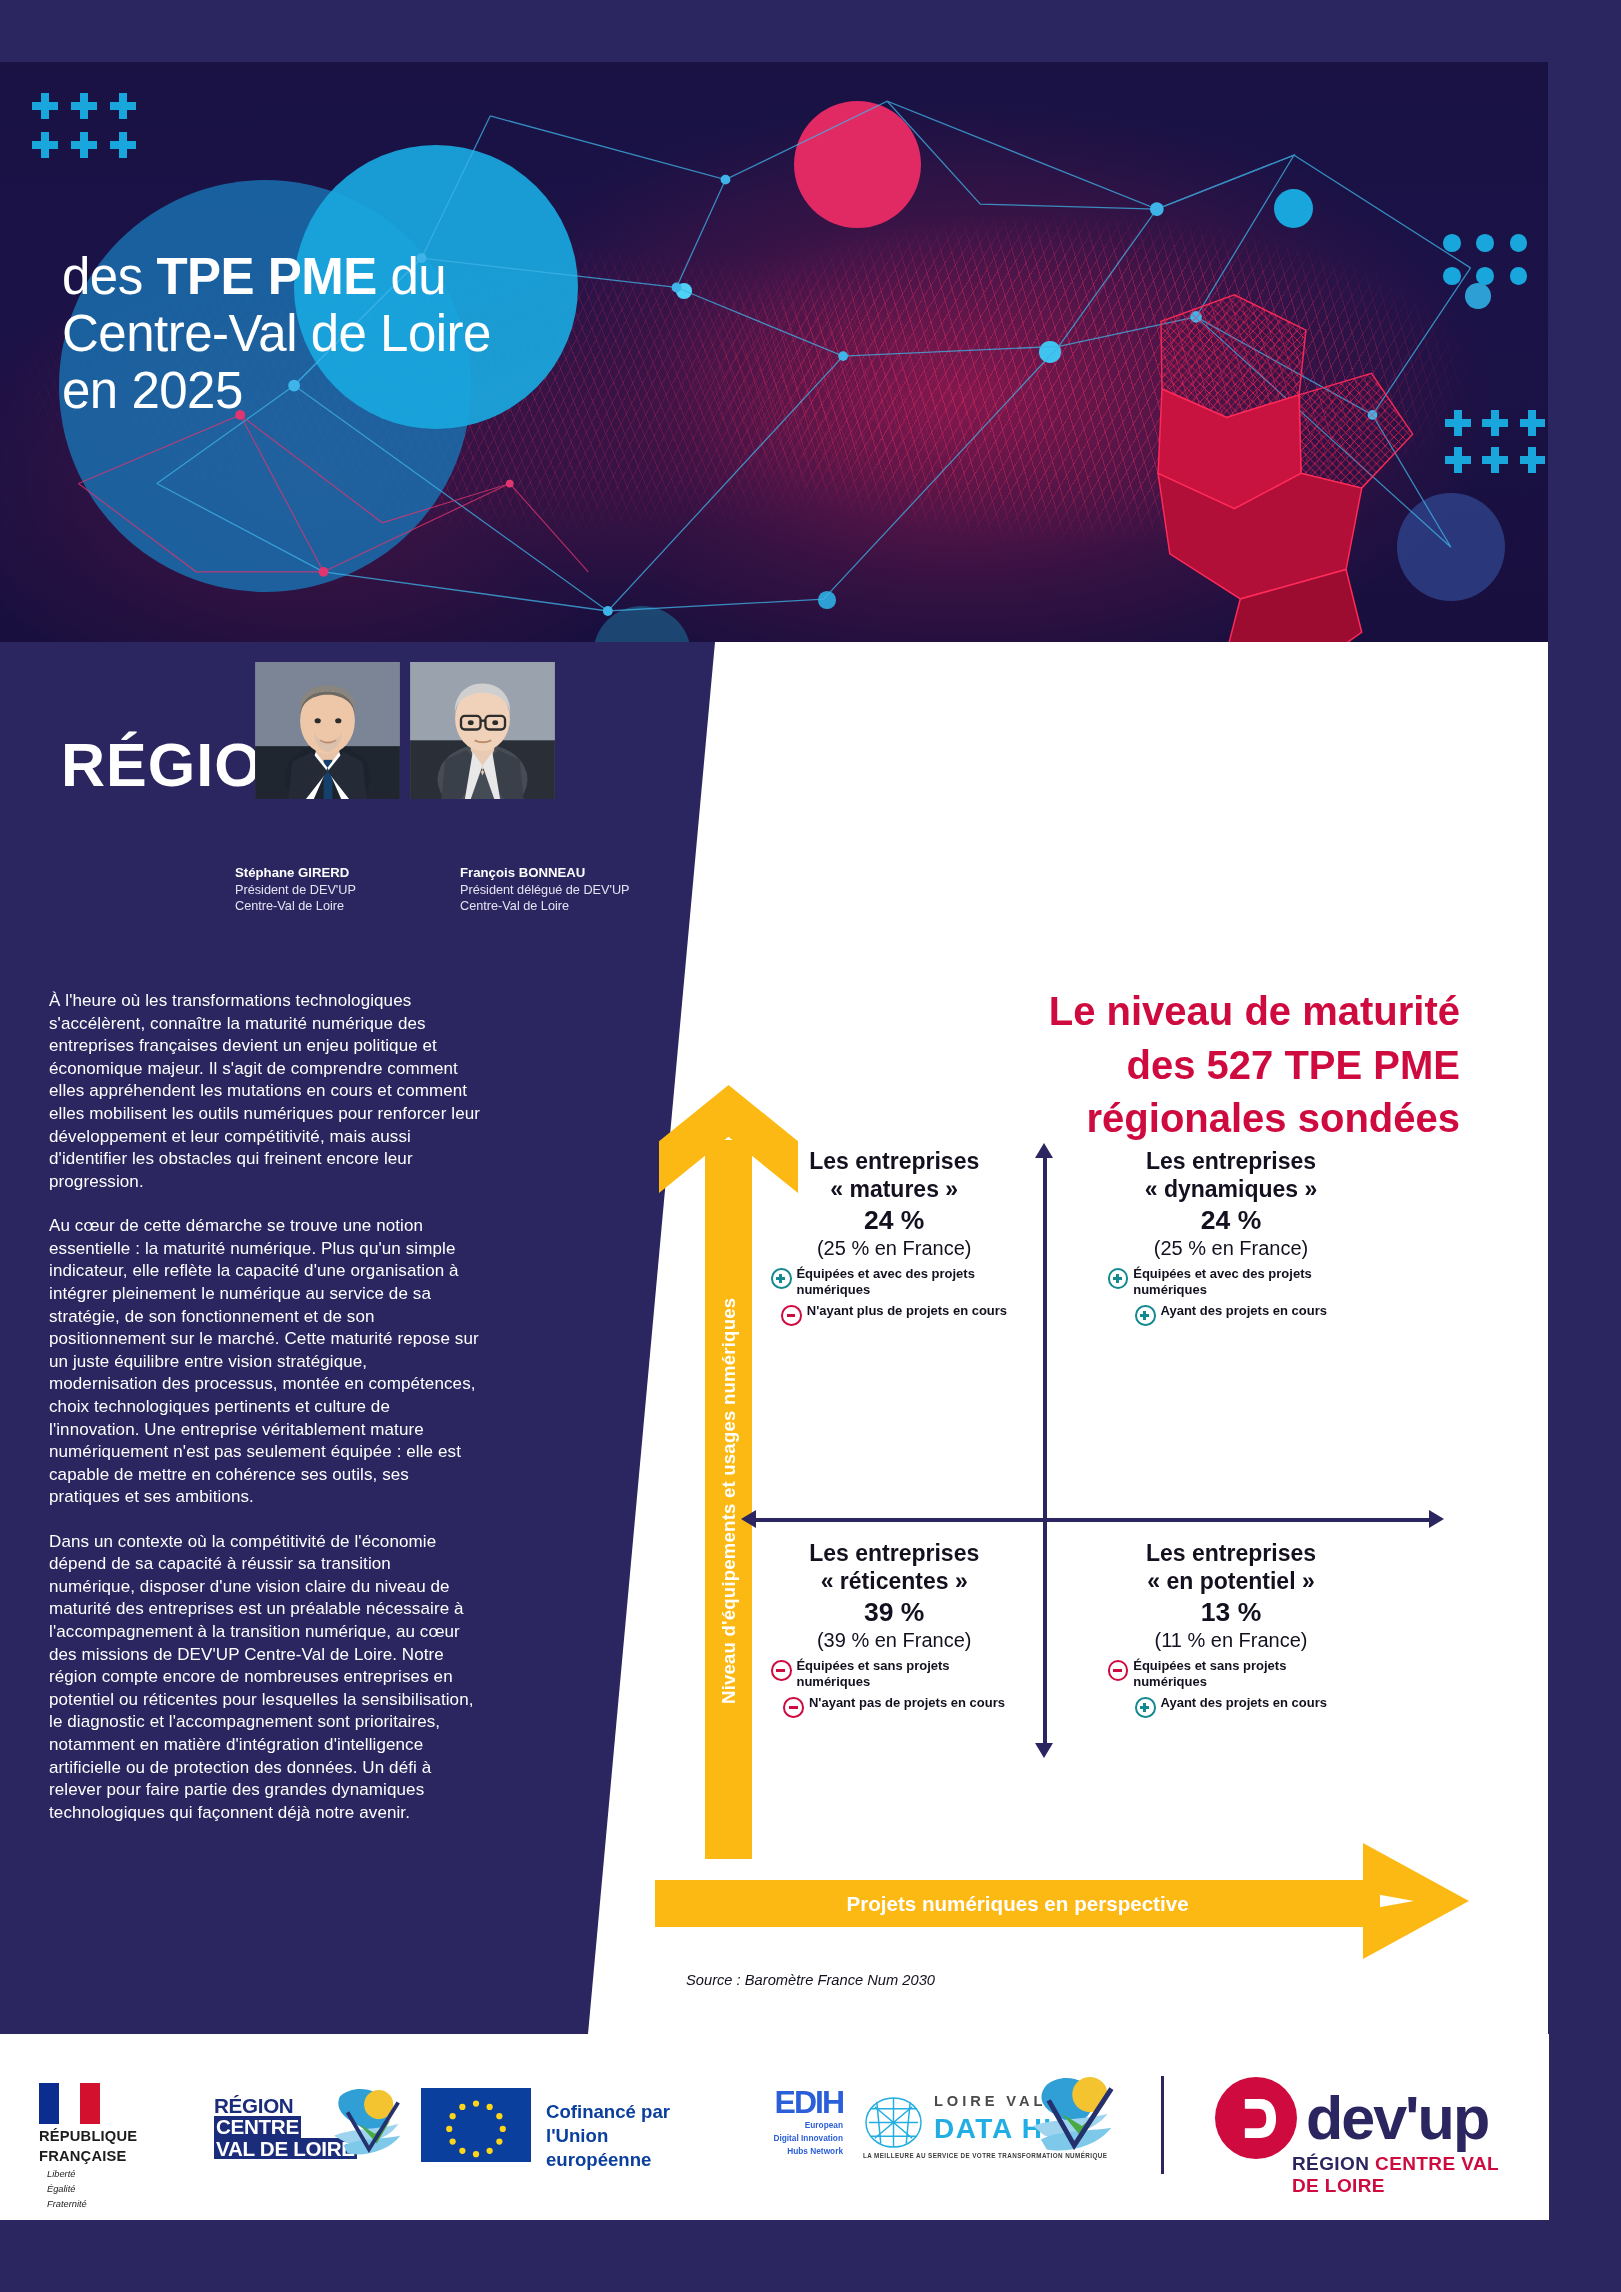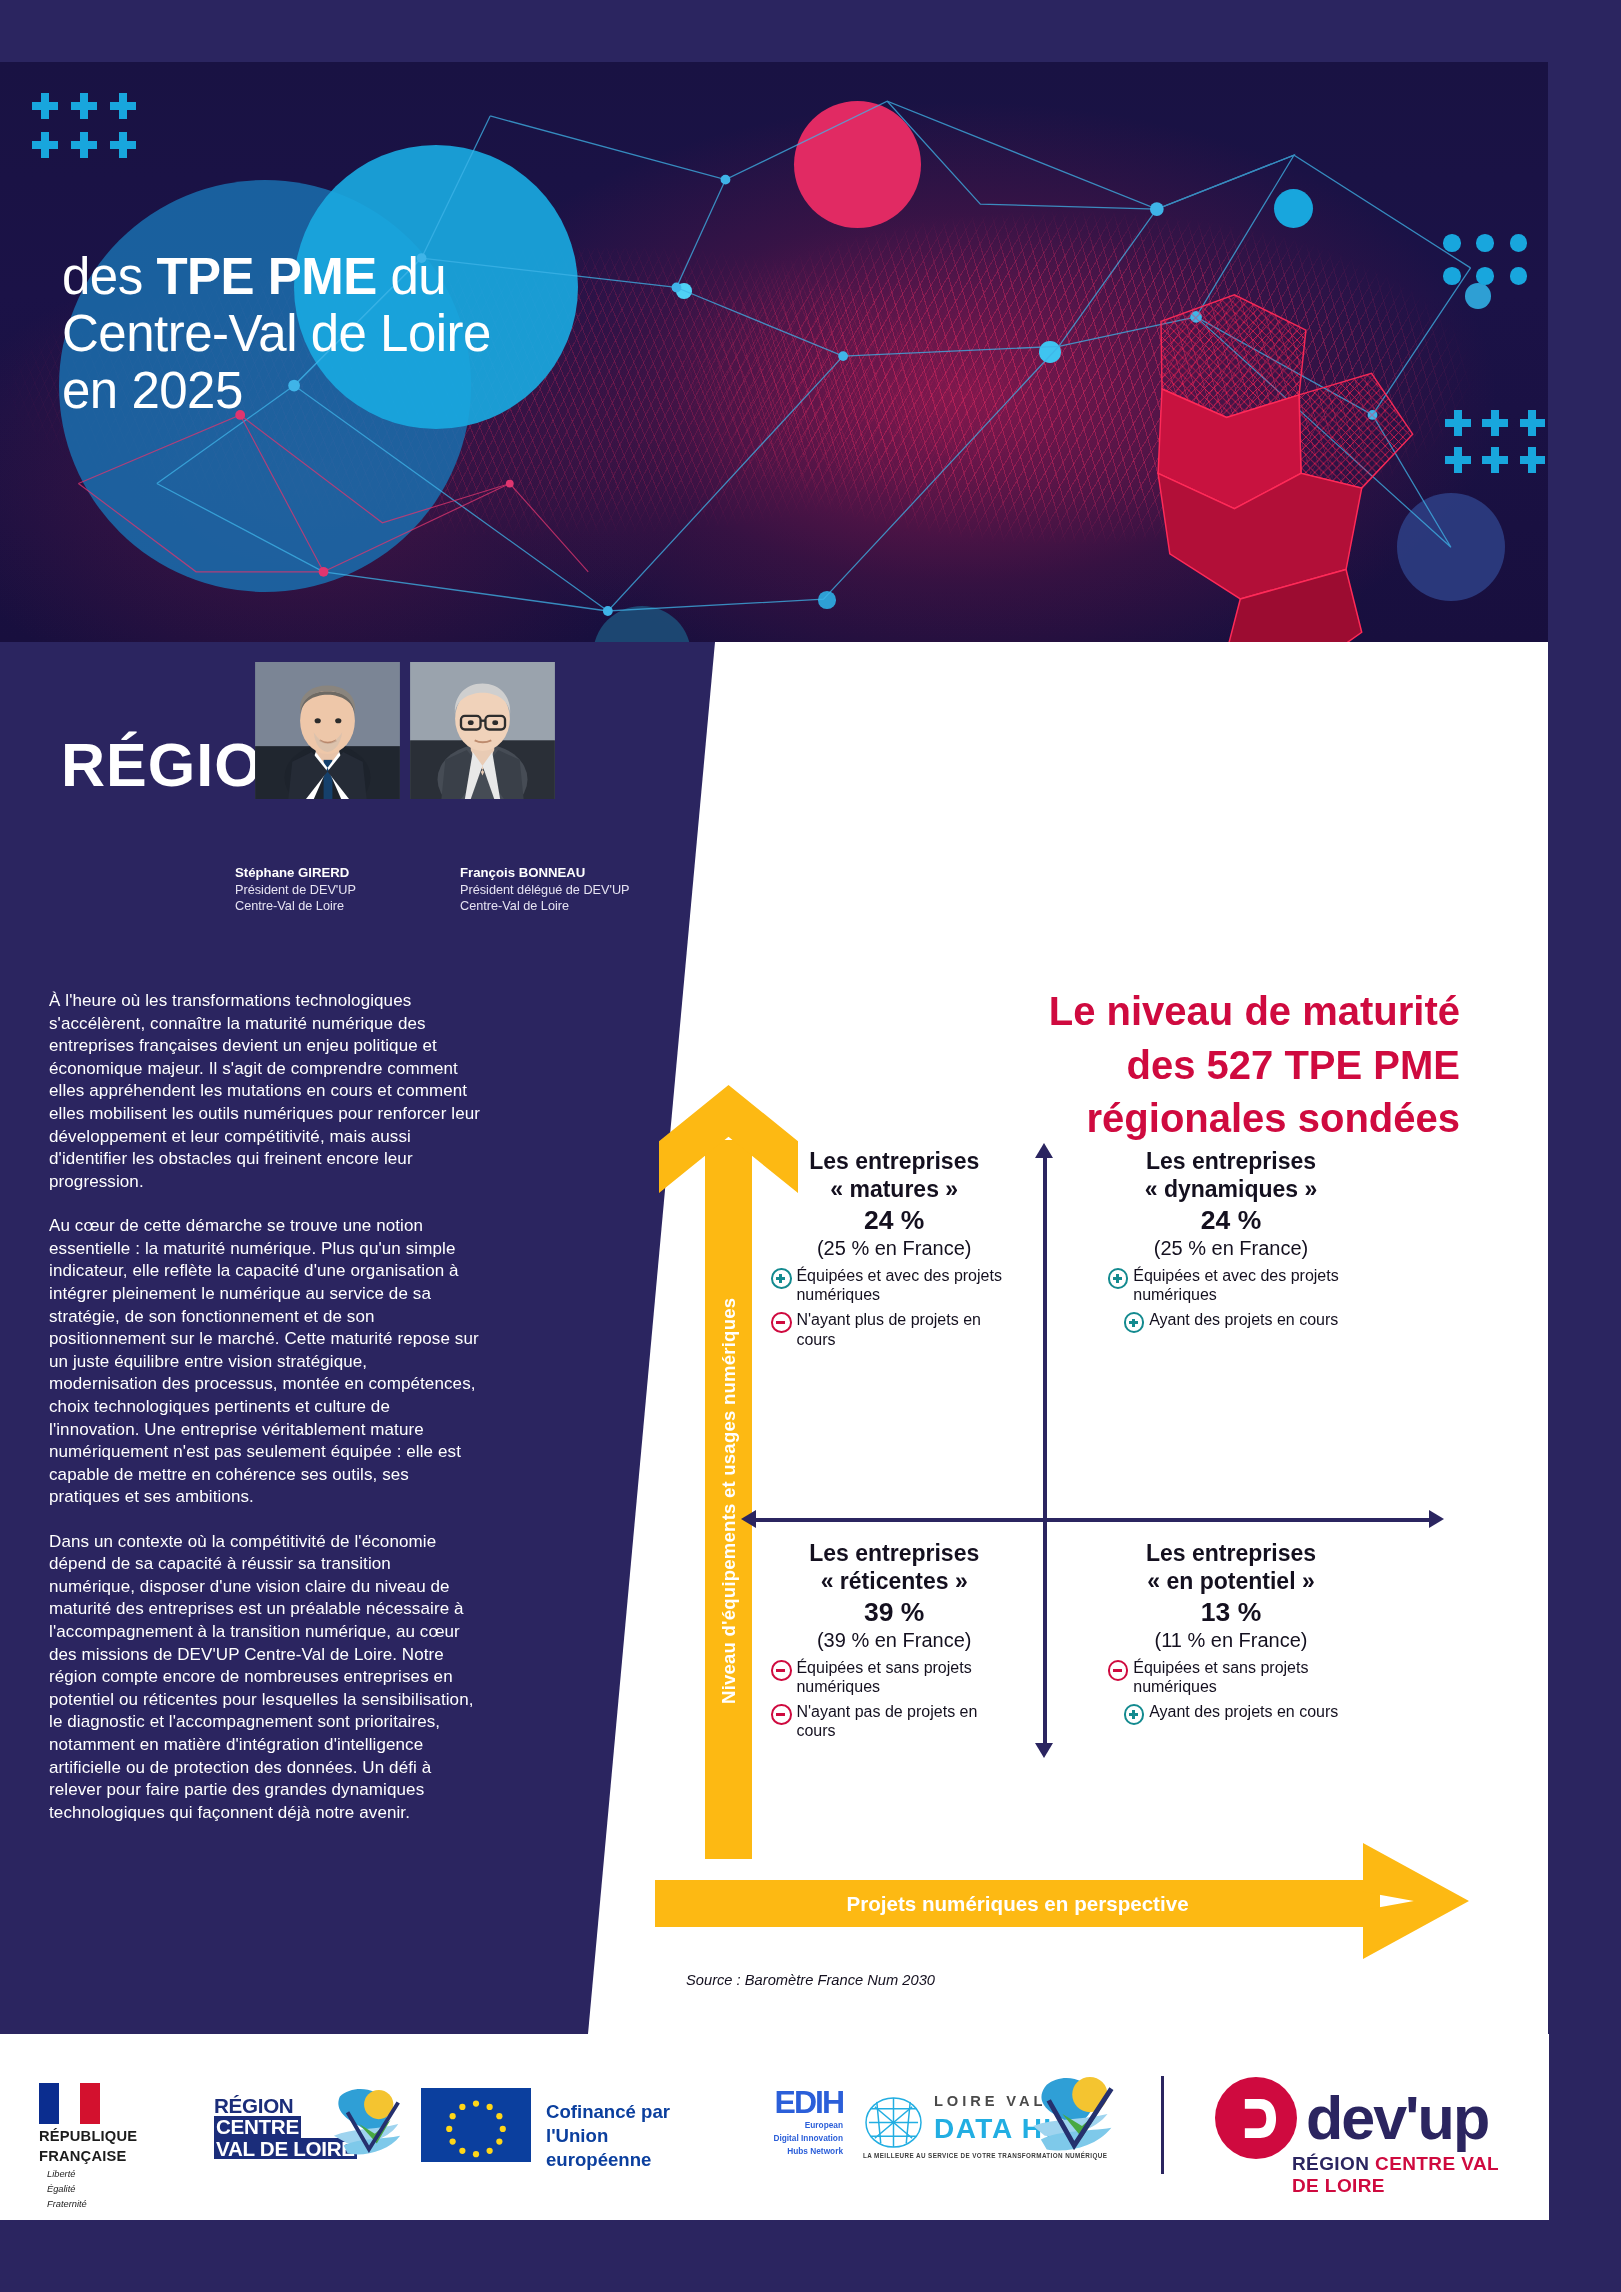--- a/index.html
+++ b/index.html
@@ -122,21 +122,21 @@
   .arw.right{ left:674px; top:353px; border-top:9.8px solid transparent;border-bottom:9.8px solid transparent;border-left:15.7px solid #2b2560; }
 
   .quad { position:absolute; width:294px; text-align:center; color:#14101f; }
   .q-tl { left:-7.8px;  top:-9.8px; }
   .q-tr { left:329px; top:-9.8px; }
   .q-bl { left:-7.8px;  top:382px; }
   .q-br { left:329px; top:382px; }
   .q-h { font-size:23px; font-weight:bold; line-height:1.22; }
   .q-p { font-size:26.5px; font-weight:bold; margin-top:2px; }
   .q-fr{ font-size:20px; font-weight:300; margin-top:1px; }
-  .q-li { display:flex; align-items:flex-start; justify-content:center; gap:4.9px; font-size:16px; line-height:1.2; margin-top:5.9px; font-weight:400; text-align:left;}
+  .q-li { display:flex; align-items:flex-start; justify-content:center; gap:4.9px; font-size:13px; line-height:1.2; margin-top:5.9px; font-weight:700; text-align:left;}
   .q-li .txt { max-width:221px; }
   .badge { flex:0 0 auto; width:20.6px; height:20.6px; border-radius:50%; position:relative; margin-top:2px; }
   .badge.plus  { border:2.5px solid #138a8f; }
   .badge.minus { border:2.5px solid #cf0a3f; }
   .badge:before { content:""; position:absolute; left:3.3px; top:7px; width:8.8px; height:2.9px; }
   .badge.plus:before  { background:#138a8f; }
   .badge.minus:before { background:#cf0a3f; }
   .badge.plus:after { content:""; position:absolute; left:6.3px; top:4.1px; width:2.9px; height:8.8px; background:#138a8f; }
 
   

